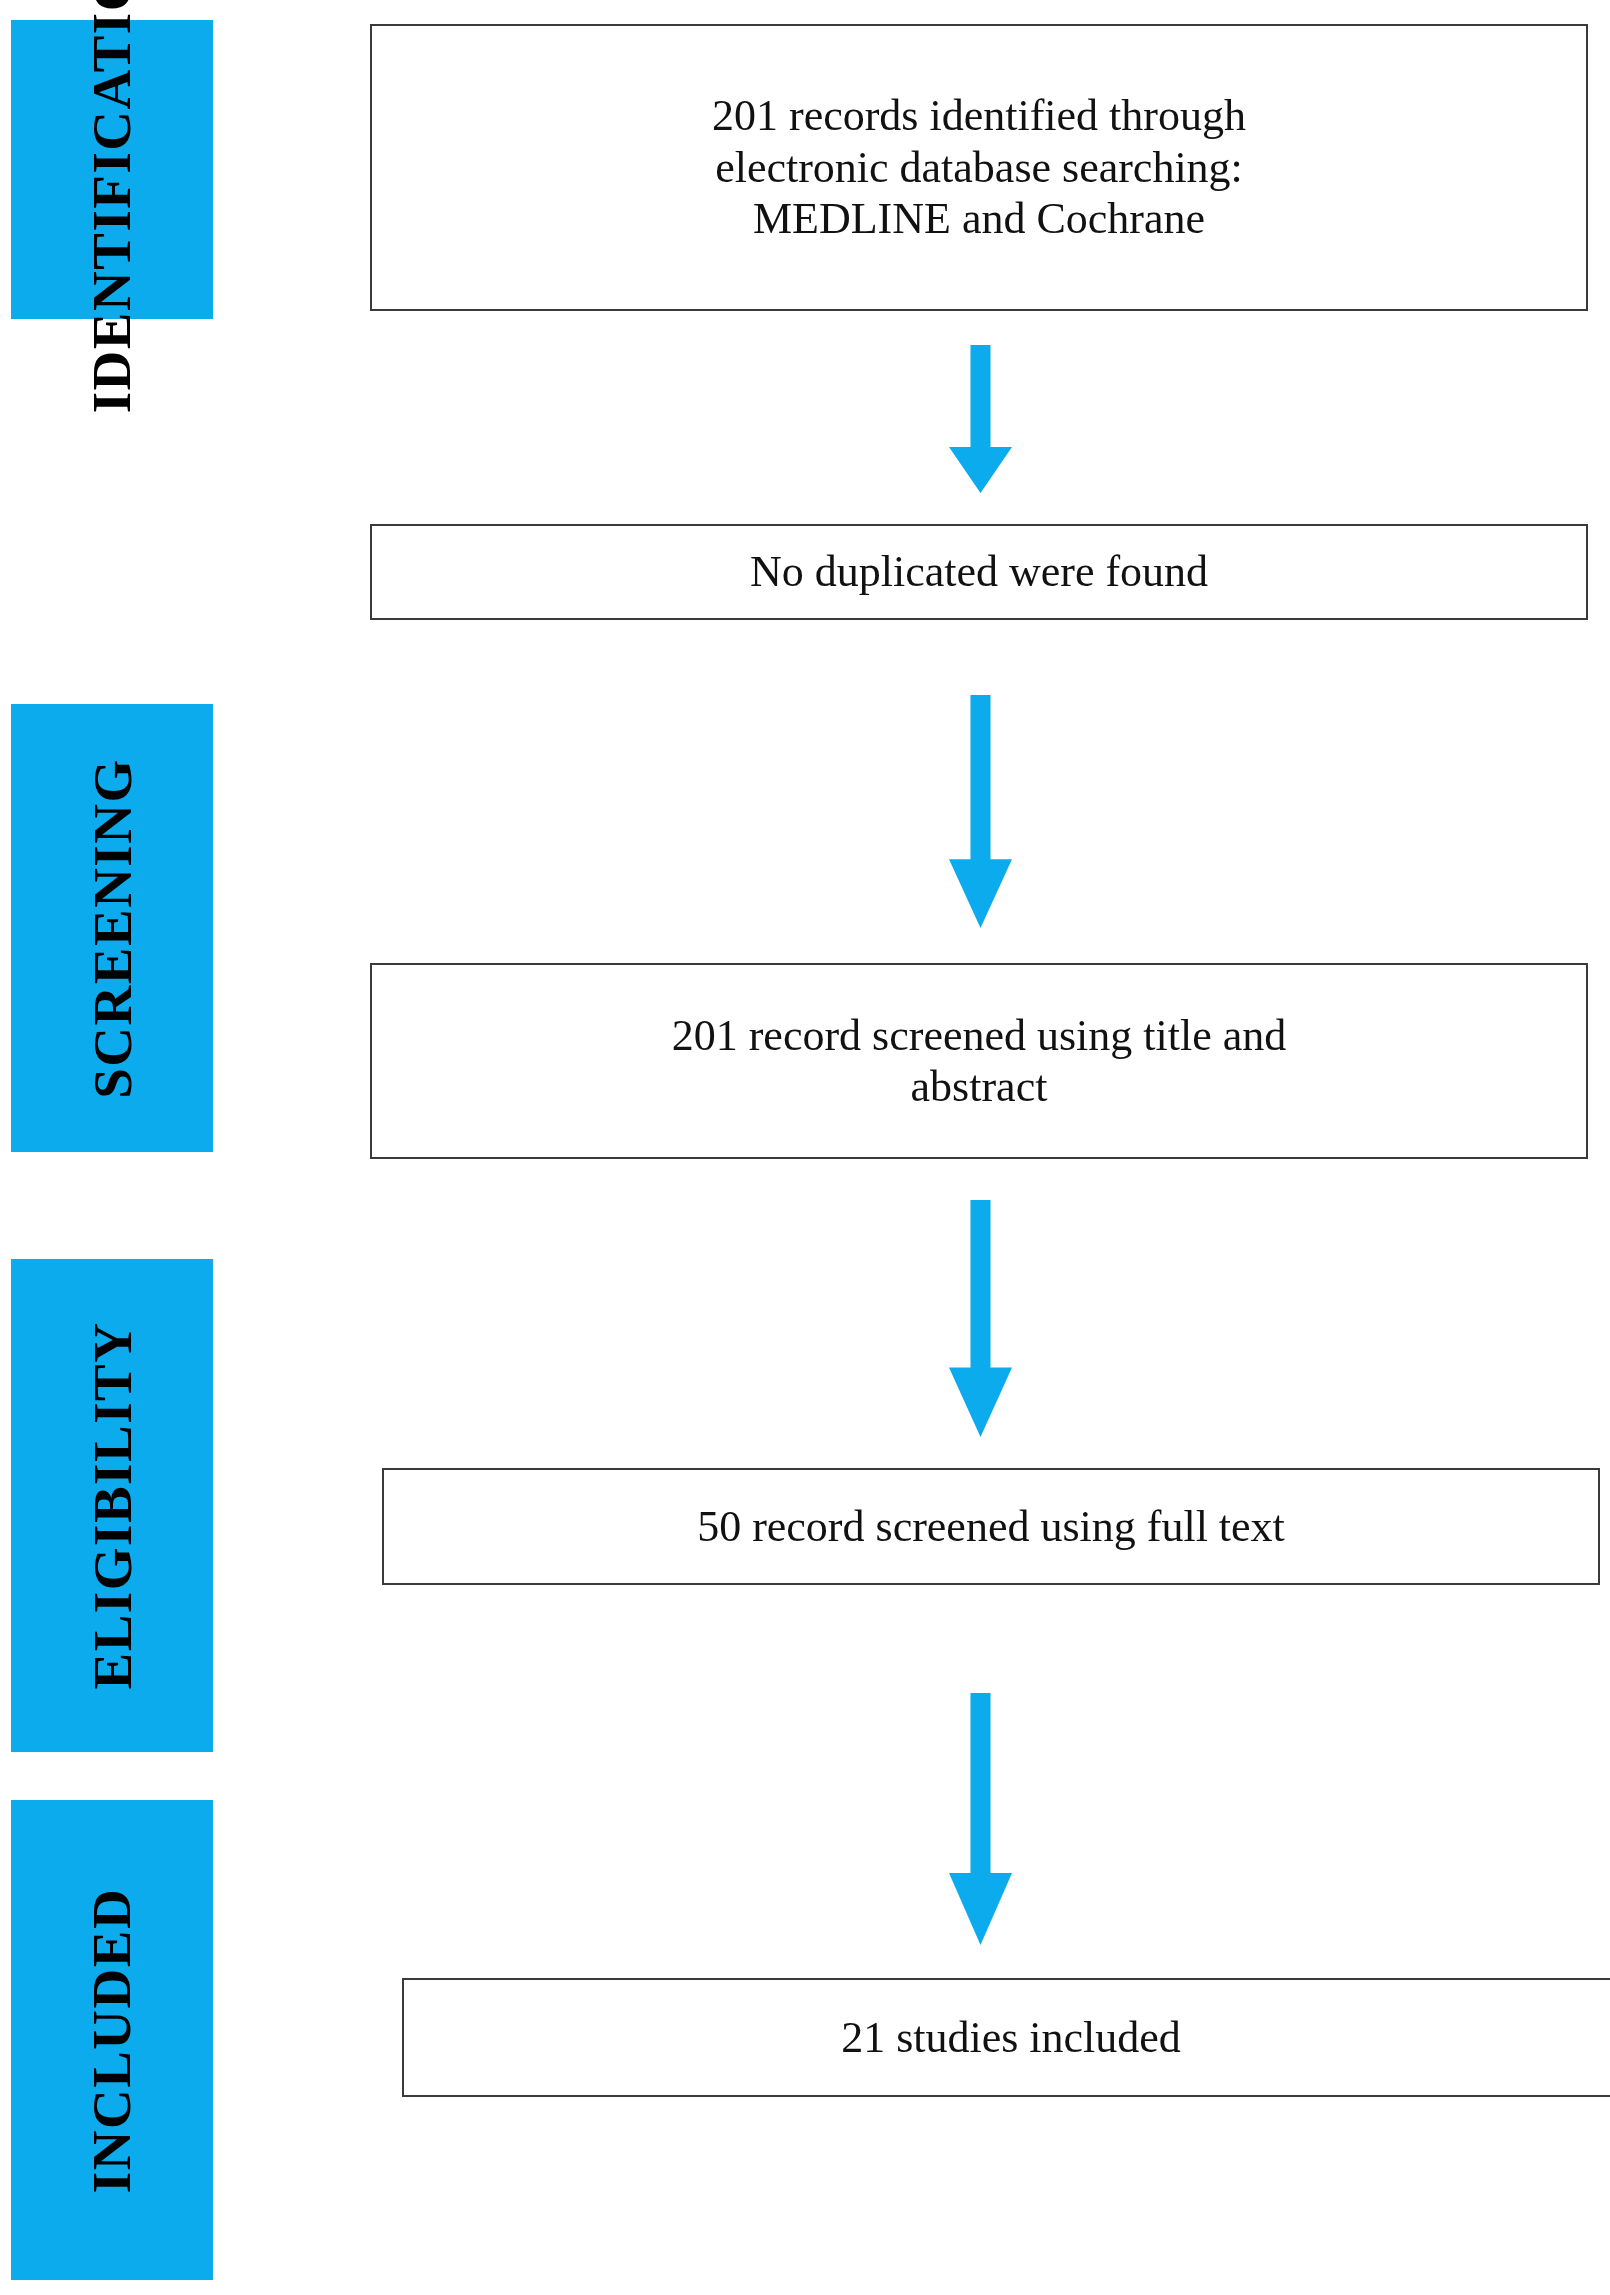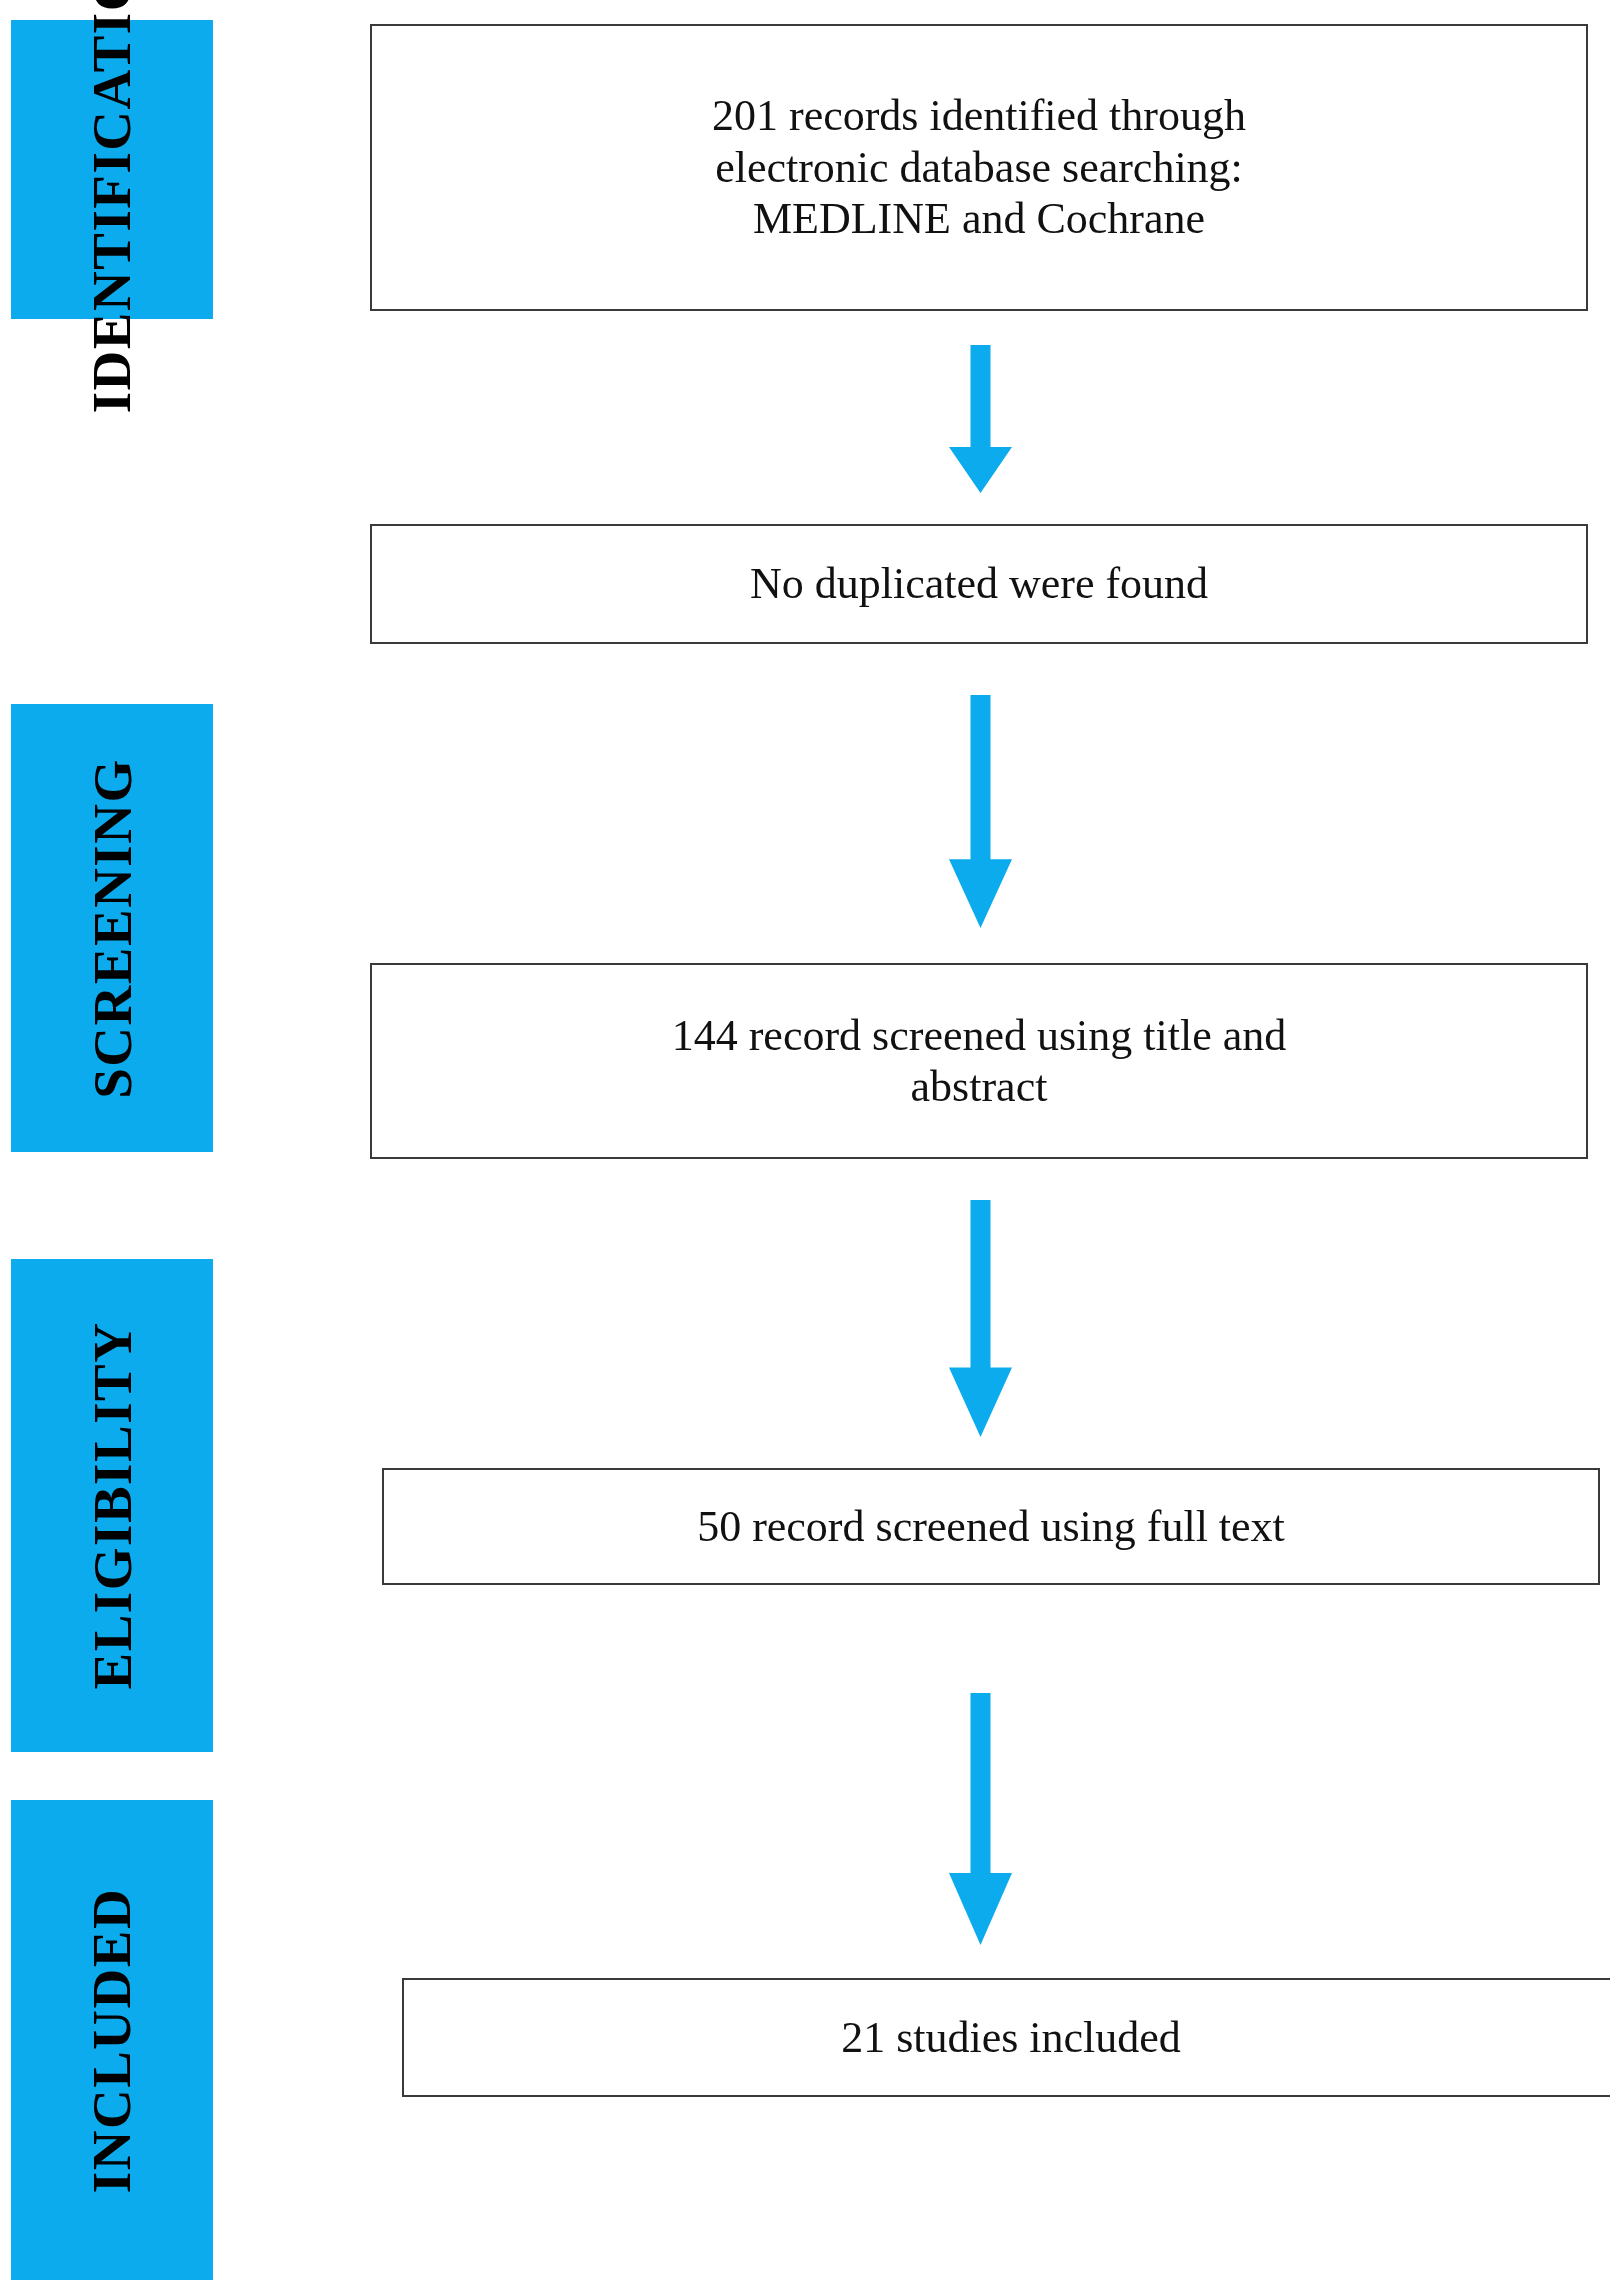--- a/index.html
+++ b/index.html
@@ -87,26 +87,26 @@
   <div class="stage-label" id="stage-3" style="left: 11px; top: 1800px; width: 202px; height: 480px; background: rgb(11, 171, 238);">
     <span class="stage-label-text">INCLUDED</span>
   </div>
 
   <div class="process-box" id="box-0" style="left: 370px; top: 24px; width: 1218px; height: 287px; border-color: rgb(58, 58, 58);">
     <span class="process-box-text">201 records identified through
 electronic database searching:
 MEDLINE and Cochrane</span>
   </div>
 
-  <div class="process-box" id="box-1" style="left: 370px; top: 524px; width: 1218px; height: 120px; border-color: rgb(58, 58, 58);">
+  <div class="process-box" id="box-1" style="left: 370px; top: 524px; width: 1218px; height: 96px; border-color: rgb(58, 58, 58);">
     <span class="process-box-text">No duplicated were found</span>
   </div>
 
   <div class="process-box" id="box-2" style="left: 370px; top: 963px; width: 1218px; height: 196px; border-color: rgb(58, 58, 58);">
-    <span class="process-box-text">144 record screened using title and
+    <span class="process-box-text">201 record screened using title and
 abstract</span>
   </div>
 
   <div class="process-box" id="box-3" style="left: 370px; top: 1468px; width: 1218px; height: 117px; border-color: rgb(58, 58, 58); margin-left: 12px;">
     <span class="process-box-text">50 record screened using full text</span>
   </div>
 
   <div class="process-box" id="box-4" style="left: 358px; top: 1978px; width: 1218px; height: 119px; border-color: rgb(58, 58, 58); margin-left: 44px;">
     <span class="process-box-text">21 studies included</span>
   </div>

